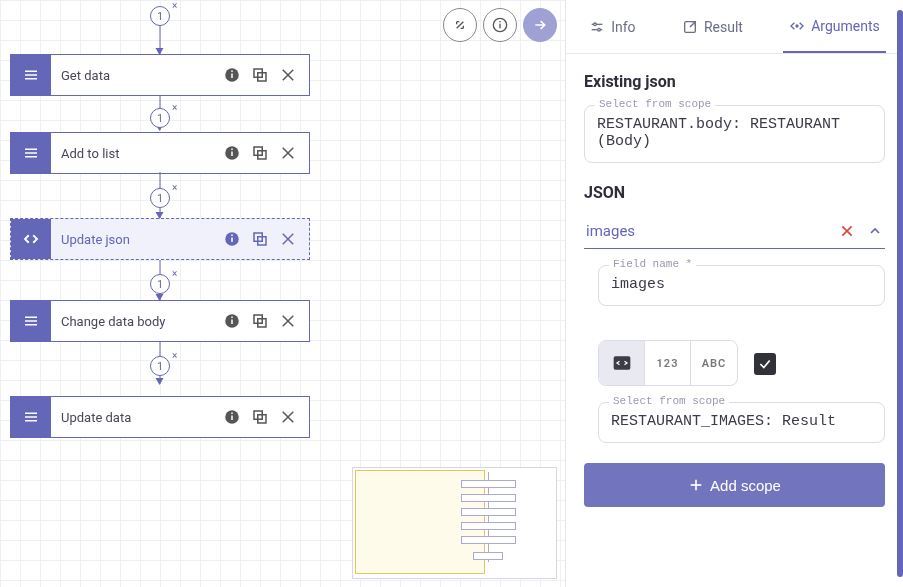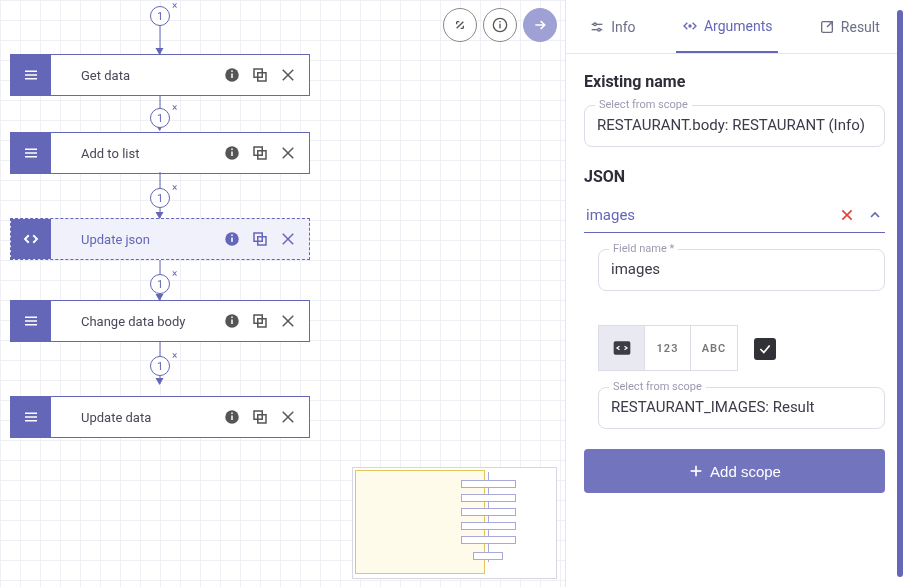--- a/index.html
+++ b/index.html
@@ -1,19 +1,19 @@
 <!DOCTYPE html>
 <html><head>
 <meta charset="utf-8">
 <style>
   * { box-sizing: border-box; margin: 0; padding: 0; }
   body { font-family: -apple-system, BlinkMacSystemFont, "Segoe UI", Roboto, sans-serif; font-size: 14px; color: #333; background: #fff; overflow: hidden; }
   .app { display: flex; width: 903px; height: 587px; position: relative; }
   .canvas { flex: 1; position: relative; background: #fff; background-image: linear-gradient(#eef0f5 1px, transparent 1px), linear-gradient(90deg, #eef0f5 1px, transparent 1px); background-size: 20px 20px; }
-  .node { position: absolute; display: flex; align-items: center; background: #fff; border: 1px solid #6466b8; width: 300px; height: 42px; gap: 20px; }
+  .node { position: absolute; display: flex; align-items: center; background: #fff; border: 1px solid #6466b8; width: 300px; height: 42px; }
   .node.selected { border: 1px dashed #6466b8; background: #f0f1fa; }
   .node-handle { width: 40px; height: 100%; background: #6466b8; display: flex; align-items: center; justify-content: center; color: #fff; }
   .node.selected .node-handle { background: #6466b8; }
   .node-title { flex: 1; padding: 0 10px; color: #474859; font-size: 13px; }
   .node.selected .node-title { color: #6466b8; }
   .node-actions { display: flex; gap: 10px; padding-right: 12px; color: #555; }
   .node-actions .act { width: 18px; height: 18px; display: flex; align-items: center; justify-content: center; cursor: pointer; }
   .badge { position: absolute; left: 50%; transform: translateX(-50%); width: 20px; height: 20px; border-radius: 50%; border: 1px solid #6466b8; background: #fff; color: #6466b8; font-size: 11px; display: flex; align-items: center; justify-content: center; z-index: 2; }
   .badge-x { position: absolute; font-size: 10px; color: #6466b8; z-index: 2; }
   .arrow-down { position: absolute; left: 50%; transform: translateX(-50%); width: 1px; background: #6466b8; z-index: 1; }
@@ -27,30 +27,30 @@
   .minimap .mm-vp { position: absolute; border: 1px solid #e6c65c; background: rgba(255,236,150,0.2); }
 
   .panel { width: 338px; border-left: 1px solid #e6e6ee; display: flex; flex-direction: column; position: relative; }
   .panel::after { content:''; position:absolute; right:0; top:10px; bottom:10px; width:6px; background:#6466b8; border-radius:3px; }
   .tabs { display: flex; border-bottom: 1px solid #e6e6ee; height: 54px; align-items: center; justify-content: space-around; }
   .tab { display: flex; align-items: center; gap: 6px; color: #6c6e88; font-size: 14px; cursor: pointer; padding: 0 6px; height: 100%; }
   .tab.active { color: #6466b8; border-bottom: 2px solid #6466b8; }
   .tab-ic { display:inline-flex; }
   .panel-body { padding: 18px 18px 12px 18px; overflow-y: auto; flex:1; }
   .sect-title { font-weight: 700; color: #2e2e3a; font-size: 16px; margin-bottom: 14px; }
-  .field-wrap { border: 1px solid #dcdce6; border-radius: 8px; padding: 10px 12px 12px 12px; margin-bottom: 20px; position: relative; }
+  .field-wrap { border: 1px solid #dcdce6; border-radius: 8px; padding: 10px 12px 12px 12px; margin-bottom: 20px; position: relative; font-family: Liberation Mono, monospace; }
   .field-label { position: absolute; top: -8px; left: 10px; background: #fff; padding: 0 4px; font-size: 11px; color: #9a9ab0; }
   .field-value { font-size: 15px; color: #3b3b4a; }
 
   .json-header { display: flex; align-items: center; border-bottom: 1px solid #6466b8; padding: 6px 2px 8px 2px; margin-bottom: 16px; }
   .json-header .name { flex: 1; color: #6466b8; font-size: 15px; }
   .json-header .del { color: #e0453d; cursor: pointer; padding: 0 6px; }
   .json-header .chev { color: #6466b8; cursor: pointer; padding-left: 6px; }
 
-  .toggle-group { display: flex; border: 1px solid #dcdce6; border-radius: 0; overflow: hidden; margin: 14px 0 16px 0; width: fit-content; }
+  .toggle-group { display: flex; border: 1px solid #dcdce6; border-radius: 8px; overflow: hidden; margin: 14px 0 16px 0; width: fit-content; }
   .toggle-opt { width: 46px; height: 44px; display: flex; align-items: center; justify-content: center; border-right: 1px solid #dcdce6; font-size: 11px; color: #777; letter-spacing: 1px; cursor: pointer; font-weight:600; }
   .toggle-opt:last-child { border-right: none; }
   .toggle-opt.sel { background: #e9e9f1; color:#3e3e52; }
   .checkf { margin-left: 16px; width: 22px; height: 22px; border-radius: 3px; background: #313138; display: flex; align-items: center; justify-content: center; color: #fff; align-self:center; }
 
   .addbtn { margin: 18px 0 0 0; background: #7275be; color: #fff; border: none; border-radius: 4px; height: 44px; width: 100%; font-size: 15px; cursor: pointer; display: flex; align-items: center; justify-content: center; gap: 6px; }
 
   svg { display: block; }
 </style>
 </head>
@@ -287,47 +287,47 @@
         <span class="tab-ic">
             <svg width="16" height="16" viewBox="0 0 24 24" fill="none" stroke="#6c6e88" stroke-width="2">
               <line x1="4" y1="8" x2="20" y2="8"></line>
               <line x1="4" y1="16" x2="20" y2="16"></line>
               <circle cx="9" cy="8" r="2" fill="#fff"></circle>
               <circle cx="15" cy="16" r="2" fill="#fff"></circle>
             </svg>
           </span>
         <span>Info</span>
       </div>
+      <div class="tab">
+        <span class="tab-ic">
+            <svg width="16" height="16" viewBox="0 0 24 24" fill="none" stroke="#6c6e88" stroke-width="2">
+              <rect x="4" y="4" width="16" height="16" rx="2"></rect>
+              <polyline points="14 4 20 4 20 10"></polyline>
+              <line x1="20" y1="4" x2="12" y2="12"></line>
+            </svg>
+          </span>
+        <span>Result</span>
+      </div>
       <div class="tab active">
         <span class="tab-ic">
             <svg width="16" height="16" viewBox="0 0 24 24" fill="none" stroke="#6466b8" stroke-width="2">
               <polyline points="8 7 3 12 8 17"></polyline>
               <polyline points="16 7 21 12 16 17"></polyline>
               <circle cx="12" cy="12" r="1.5" fill="#6466b8"></circle>
             </svg>
           </span>
         <span>Arguments</span>
       </div>
-      <div class="tab">
-        <span class="tab-ic">
-            <svg width="16" height="16" viewBox="0 0 24 24" fill="none" stroke="#6c6e88" stroke-width="2">
-              <rect x="4" y="4" width="16" height="16" rx="2"></rect>
-              <polyline points="14 4 20 4 20 10"></polyline>
-              <line x1="20" y1="4" x2="12" y2="12"></line>
-            </svg>
-          </span>
-        <span>Result</span>
-      </div>
     </div>
 
     <div class="panel-body">
-      <div class="sect-title">Existing name</div>
+      <div class="sect-title">Existing json</div>
       <div class="field-wrap">
         <div class="field-label">Select from scope</div>
-        <div class="field-value">RESTAURANT.body: RESTAURANT (Info)</div>
+        <div class="field-value">RESTAURANT.body: RESTAURANT (Body)</div>
       </div>
 
       <div class="sect-title">JSON</div>
 
       <div class="json-header">
         <div class="name">images</div>
         <div class="del">
           <svg width="16" height="16" viewBox="0 0 24 24" fill="none" stroke="#e0453d" stroke-width="2.5">
               <line x1="5" y1="5" x2="19" y2="19"></line>
               <line x1="19" y1="5" x2="5" y2="19"></line>

